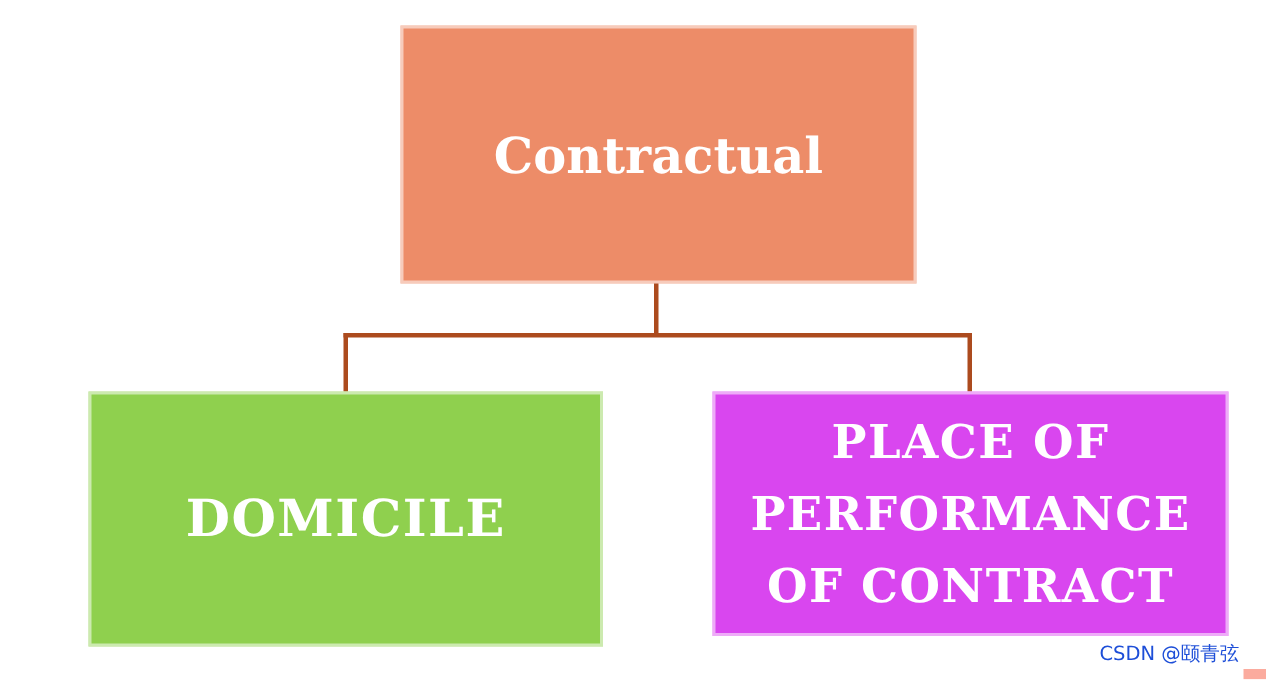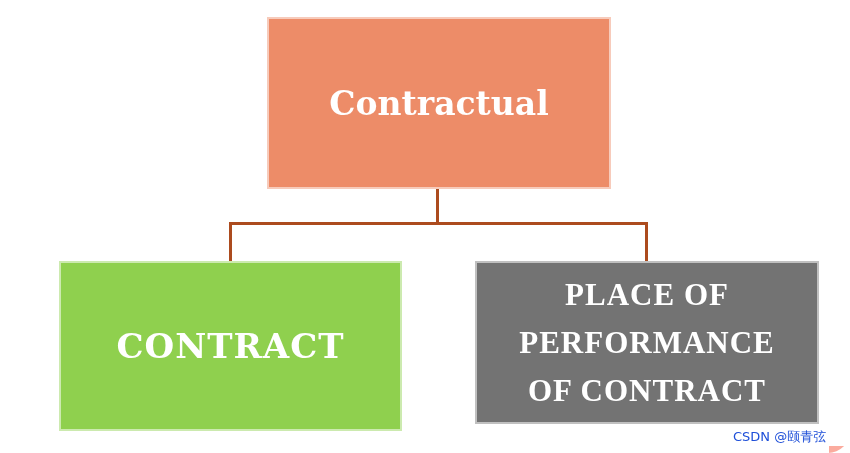--- a/index.html
+++ b/index.html
@@ -7,21 +7,20 @@
     padding: 0;
     background: #ffffff;
   }
   .canvas {
     position: relative;
     width: 850px;
     height: 453px;
     background: #ffffff;
     overflow: hidden;
     font-family: "DejaVu Serif", serif;
-    border-radius: 22px;
   }
   .node {
     position: absolute;
     display: flex;
     flex-direction: column;
     align-items: center;
     justify-content: center;
     text-align: center;
     color: #ffffff;
     box-sizing: border-box;
@@ -87,24 +86,24 @@
   <div class="node node-root" style="background-color: rgb(237, 140, 104);">
     <div class="node-line">Contractual</div>
   </div>
 
   <div class="connector conn-stem" style="background-color: rgb(172, 75, 30);"></div>
   <div class="connector conn-horizontal" style="background-color: rgb(172, 75, 30);"></div>
   <div class="connector conn-left-drop" style="background-color: rgb(172, 75, 30);"></div>
   <div class="connector conn-right-drop" style="background-color: rgb(172, 75, 30);"></div>
 
   <div class="node node-left" style="background-color: rgb(143, 208, 78);">
-    <div class="node-line">CONTRACT</div>
+    <div class="node-line">DOMICILE</div>
   </div>
 
-  <div class="node node-right" style="background-color: #737373; font-family: Liberation Serif, serif;">
+  <div class="node node-right" style="background-color: #d946ef;">
     <div class="node-line">PLACE OF</div>
     <div class="node-line">PERFORMANCE</div>
     <div class="node-line">OF CONTRACT</div>
   </div>
 
   <div class="watermark" style="color: #1d4ed8;">CSDN @颐青弦</div>
   <div class="csdn-accent" style="background-color: rgb(251, 171, 158);"></div>
 
 </div>
 

